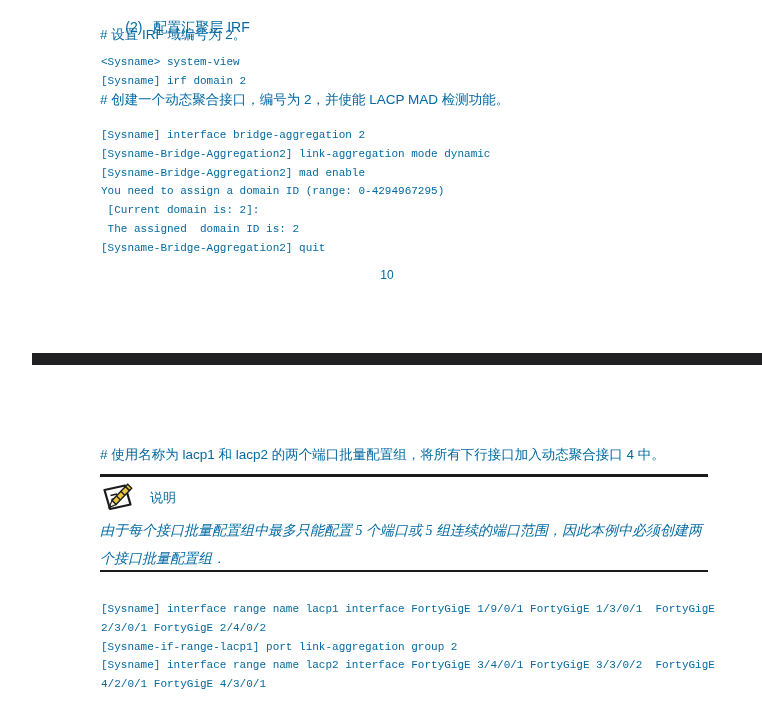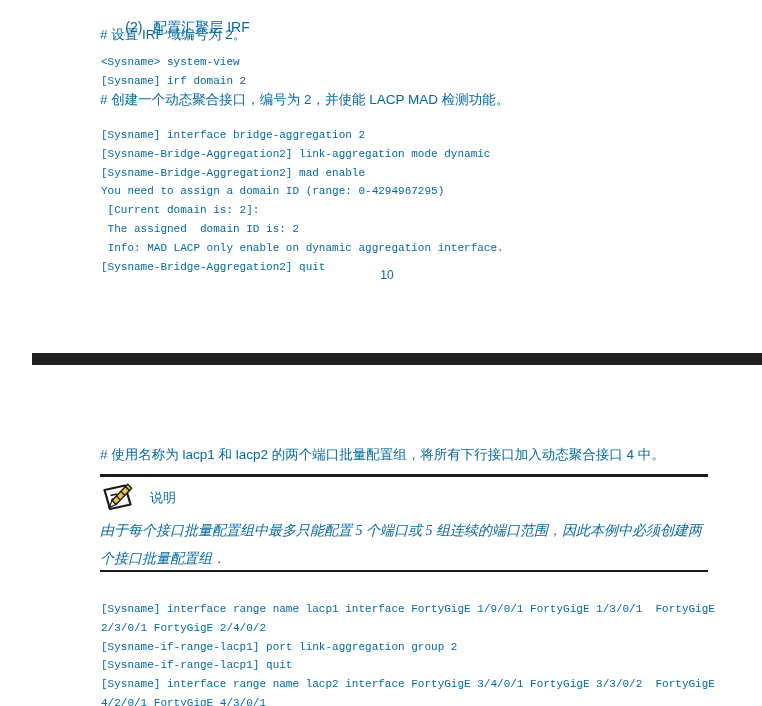--- a/index.html
+++ b/index.html
@@ -53,21 +53,20 @@
 
     <div class="para" style="top:91px;"># 创建一个动态聚合接口，编号为 2，并使能 LACP MAD 检测功能。</div>
 
     <div class="codeblock" style="top:126px;">
       <div class="code-line">[Sysname] interface bridge-aggregation 2</div>
       <div class="code-line">[Sysname-Bridge-Aggregation2] link-aggregation mode dynamic</div>
       <div class="code-line">[Sysname-Bridge-Aggregation2] mad enable</div>
       <div class="code-line">You need to assign a domain ID (range: 0-4294967295)</div>
       <div class="code-line"> [Current domain is: 2]:</div>
       <div class="code-line"> The assigned  domain ID is: 2</div>
-      <div class="code-line"> Info: MAD LACP only enable on dynamic aggregation interface.</div>
       <div class="code-line">[Sysname-Bridge-Aggregation2] quit</div>
     </div>
 
     <div class="pageno">10</div>
   </div>
 
   <div class="page-divider"></div>
 
   <div>
     <div class="para" style="top:446px;"># 使用名称为 lacp1 和 lacp2 的两个端口批量配置组，将所有下行接口加入动态聚合接口 4 中。</div>
@@ -90,21 +89,20 @@
     </div>
 
     <div class="note-body">由于每个接口批量配置组中最多只能配置 5 个端口或 5 组连续的端口范围，因此本例中必须创建两个接口批量配置组．</div>
 
     <div class="rule-thin" style="top:570px;"></div>
 
     <div class="codeblock" style="top:600px;">
       <div class="code-line">[Sysname] interface range name lacp1 interface FortyGigE 1/9/0/1 FortyGigE 1/3/0/1  FortyGigE</div>
       <div class="code-line">2/3/0/1 FortyGigE 2/4/0/2</div>
       <div class="code-line">[Sysname-if-range-lacp1] port link-aggregation group 2</div>
-      <div class="code-line">[Sysname-if-range-lacp1] quit</div>
       <div class="code-line">[Sysname] interface range name lacp2 interface FortyGigE 3/4/0/1 FortyGigE 3/3/0/2  FortyGigE</div>
       <div class="code-line">4/2/0/1 FortyGigE 4/3/0/1</div>
     </div>
   </div>
 
   <div class="right-strip"></div>
 
 </div>
 
 </body></html>

